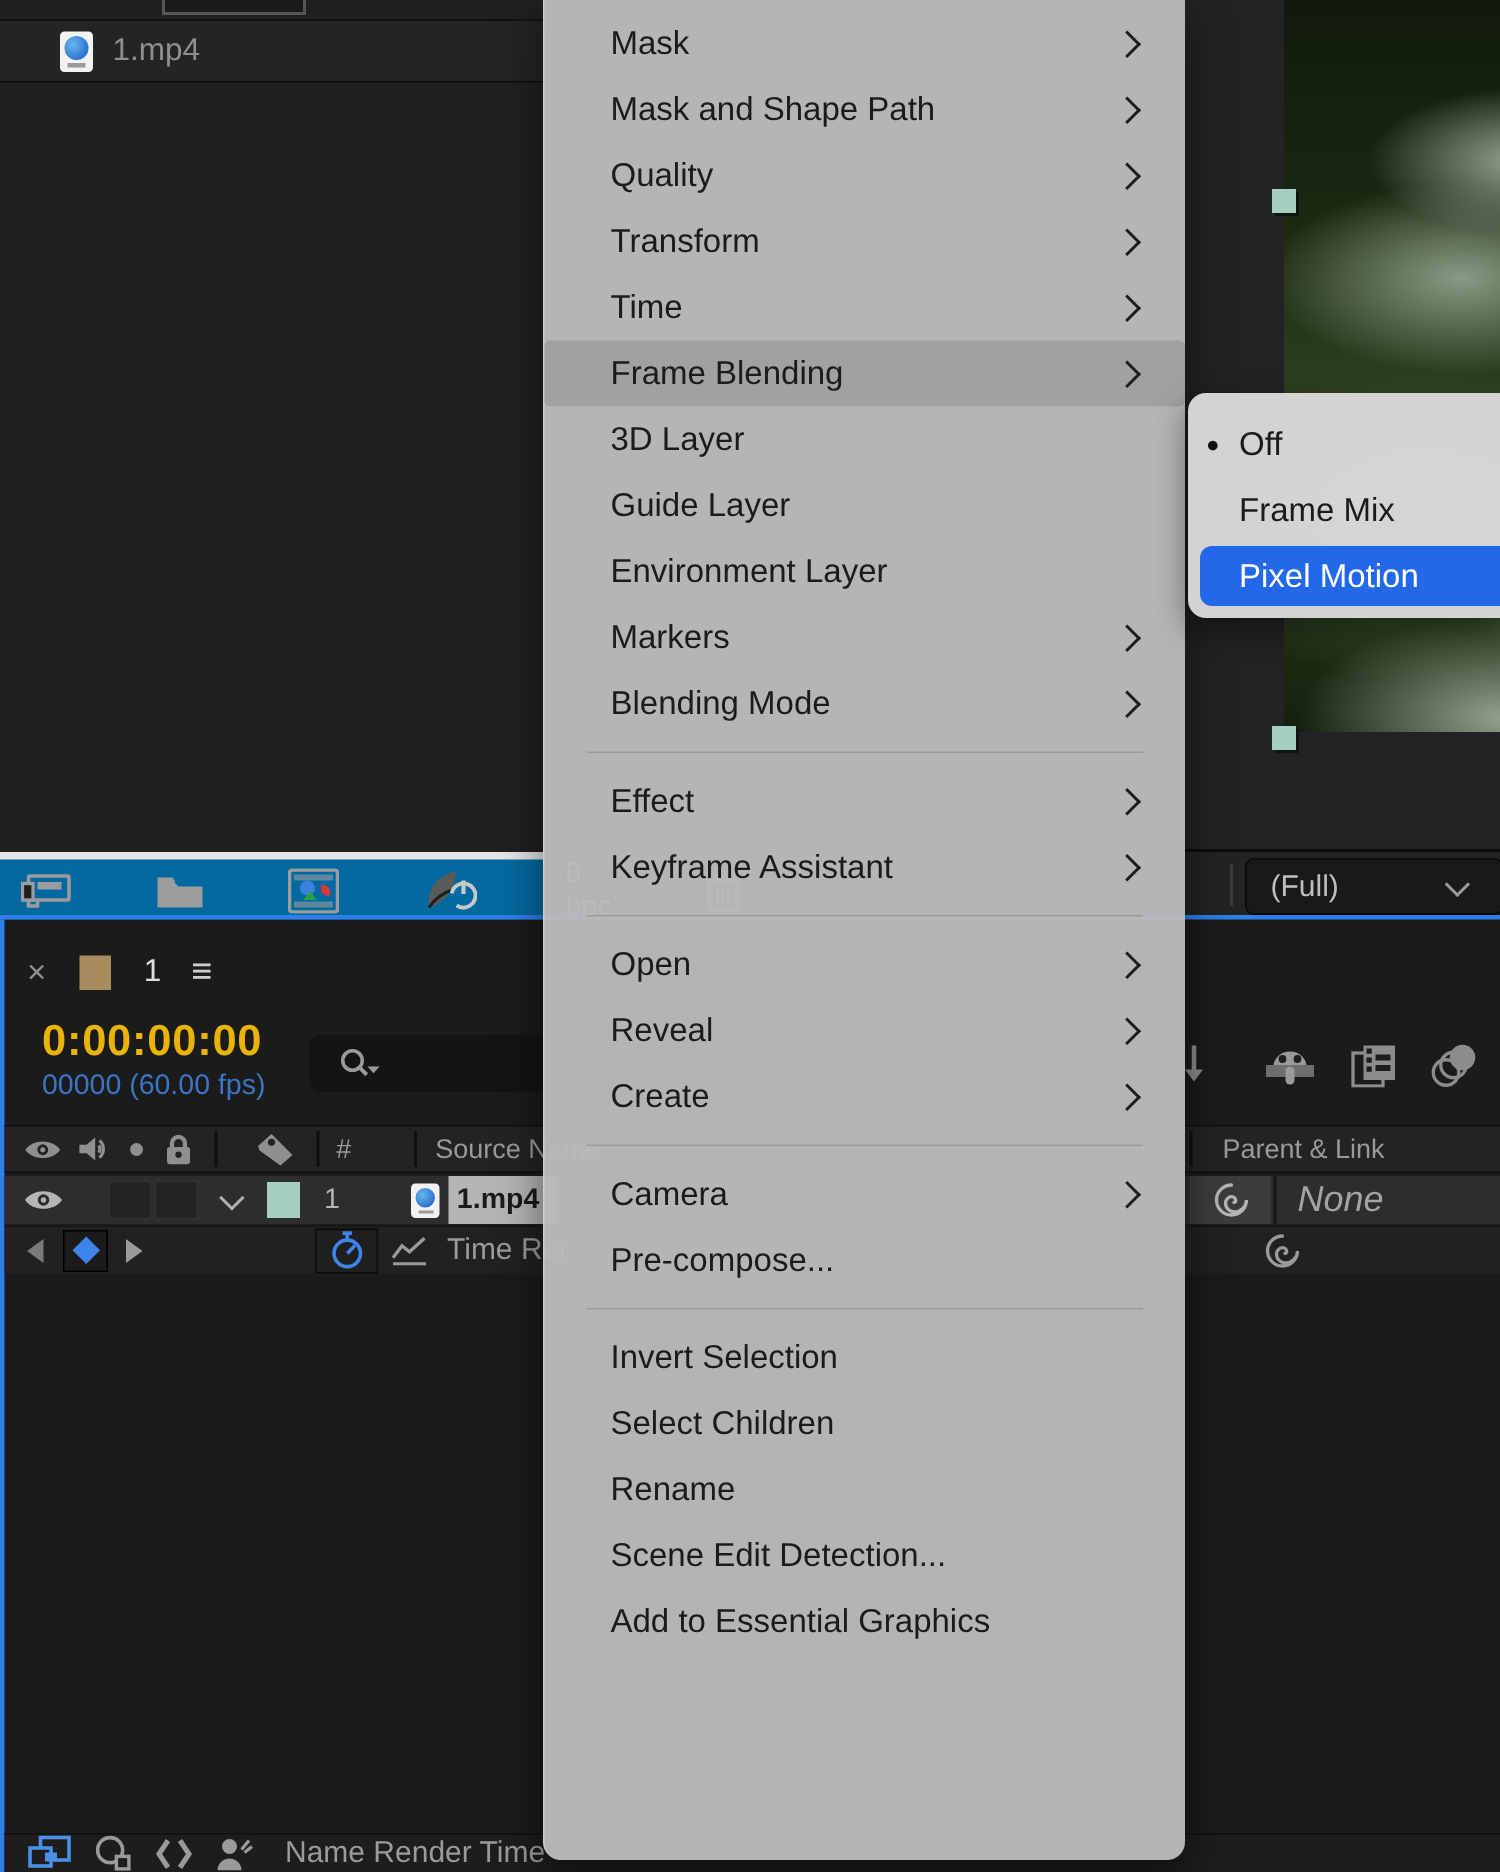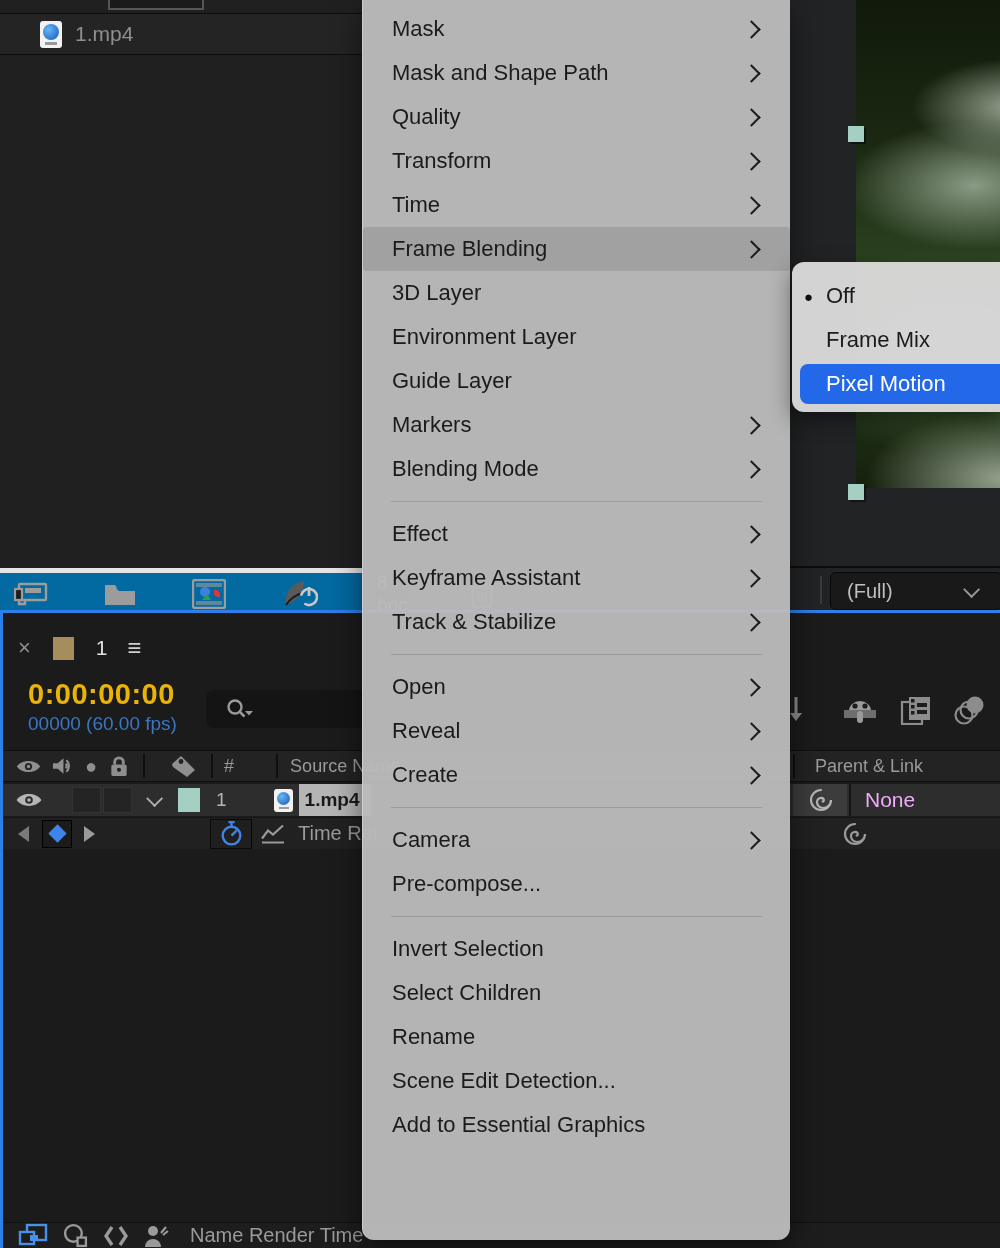--- a/index.html
+++ b/index.html
@@ -82,21 +82,21 @@
               display:flex;align-items:center;color:#9a9a9a;box-sizing:border-box;}
   .status-label{font-size:20px;color:#9a9a9a;margin-left:20px;}
 
   .cdown{display:inline-block;width:10px;height:10px;border-left:2.5px solid #b0b0b0;
          border-bottom:2.5px solid #b0b0b0;transform:rotate(-45deg) translateY(-2px);}
 
   
   .ctx-menu{left:362px;top:0;width:428px;height:1240px;background:rgba(186,186,186,0.97);
             border-radius:0 0 12px 12px;box-shadow:0 10px 30px rgba(0,0,0,0.5);z-index:10;
             padding-top:7px;box-sizing:border-box;border-left:1px solid rgba(230,230,230,0.5);}
-  .mi{height:44px;display:flex;align-items:center;padding:0 26px 0 29px;color:#1b1b1b;font-size:22px;
+  .mi{height:44px;display:flex;align-items:center;padding:0 26px 0 44px;color:#1b1b1b;font-size:22px;
       position:relative;}
   .mi.hl{background:#a1a1a1;border-radius:4px;}
   .chev{position:absolute;right:32px;width:11px;height:11px;border-top:2.6px solid #1d1d1d;
         border-right:2.6px solid #1d1d1d;transform:rotate(45deg);}
   .msep{height:1px;background:#9b9b9b;margin:10px 28px;}
 
   
   .submenu{left:792px;top:262px;width:208px;height:150px;background:rgba(215,215,215,0.98);
            border-radius:12px 0 0 12px;box-shadow:0 8px 22px rgba(0,0,0,0.45);z-index:11;
            padding-top:12px;box-sizing:border-box;}
@@ -293,21 +293,21 @@
             <div class="bar" style="width:10px;height:2px;"></div>
           </div>
       </span>
       <span class="name-hl" style="margin-left:6px;width:66px;padding-left:6px;">1.mp4</span>
       <span class="parent-box" style="position:absolute;left:790px;">
         <svg width="26" height="26" viewBox="0 0 26 26">
             <path d="M14 3 a10 10 0 1 0 10 10 a8 8 0 0 1 -8 8 a6 6 0 0 1 -6 -6 a4.2 4.2 0 0 1 4.2 -4.2 a2.6 2.6 0 0 1 2.6 2.6 a1.2 1.2 0 0 1 -1.2 1.2" fill="none" stroke="#b5b5b5" stroke-width="2.2" stroke-linecap="round"></path>
           </svg>
       </span>
       <span style="position:absolute;left:846px;width:2px;height:32px;background:#161616;"></span>
-      <span style="position:absolute;left:862px;color:#f0abfc;font-size:21px;">None</span>
+      <span style="position:absolute;left:862px;color:#a3a3a3;font-size:24px;font-style:italic;">None</span>
     </div>
 
     <div class="abs prop-row">
       <span class="tri tri-left" style="margin-left:15px;"></span>
       <span class="kf-navbox" style="margin-left:13px;">
           <span class="diamond"></span>
         </span>
       <span class="tri tri-right" style="margin-left:12px;"></span>
       <span class="stop-box" style="margin-left:115px;">
         <svg width="25" height="27" viewBox="0 0 24 26">
@@ -383,44 +383,40 @@
         <span class="chev"></span>
       </div>
     <div class="mi hl">
         <span>Frame Blending</span>
         <span class="chev"></span>
       </div>
     <div class="mi">
         <span>3D Layer</span>
       </div>
     <div class="mi">
+        <span>Guide Layer</span>
+      </div>
+    <div class="mi">
         <span>Environment Layer</span>
       </div>
     <div class="mi">
-        <span>Guide Layer</span>
-      </div>
-    <div class="mi">
         <span>Markers</span>
         <span class="chev"></span>
       </div>
     <div class="mi">
         <span>Blending Mode</span>
         <span class="chev"></span>
       </div>
     <div class="msep"></div>
     <div class="mi">
         <span>Effect</span>
         <span class="chev"></span>
       </div>
     <div class="mi">
         <span>Keyframe Assistant</span>
-        <span class="chev"></span>
-      </div>
-    <div class="mi">
-        <span>Track &amp; Stabilize</span>
         <span class="chev"></span>
       </div>
     <div class="msep"></div>
     <div class="mi">
         <span>Open</span>
         <span class="chev"></span>
       </div>
     <div class="mi">
         <span>Reveal</span>
         <span class="chev"></span>

